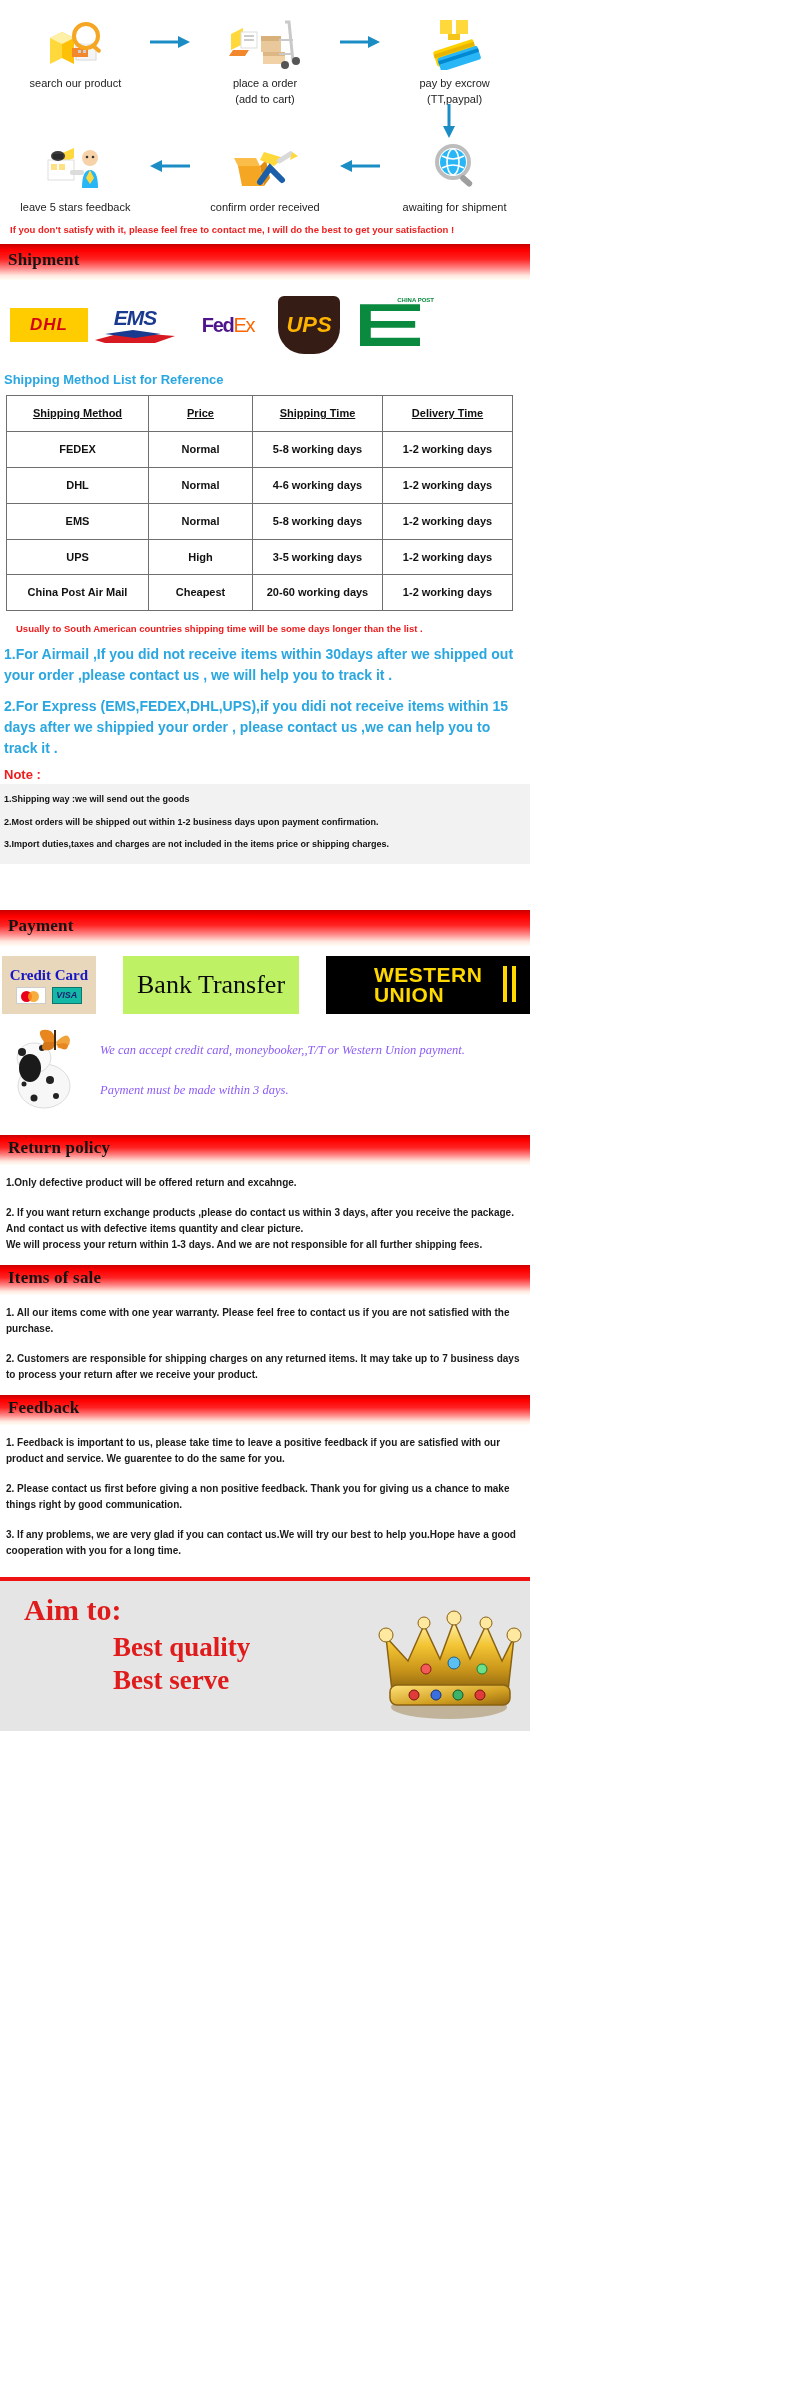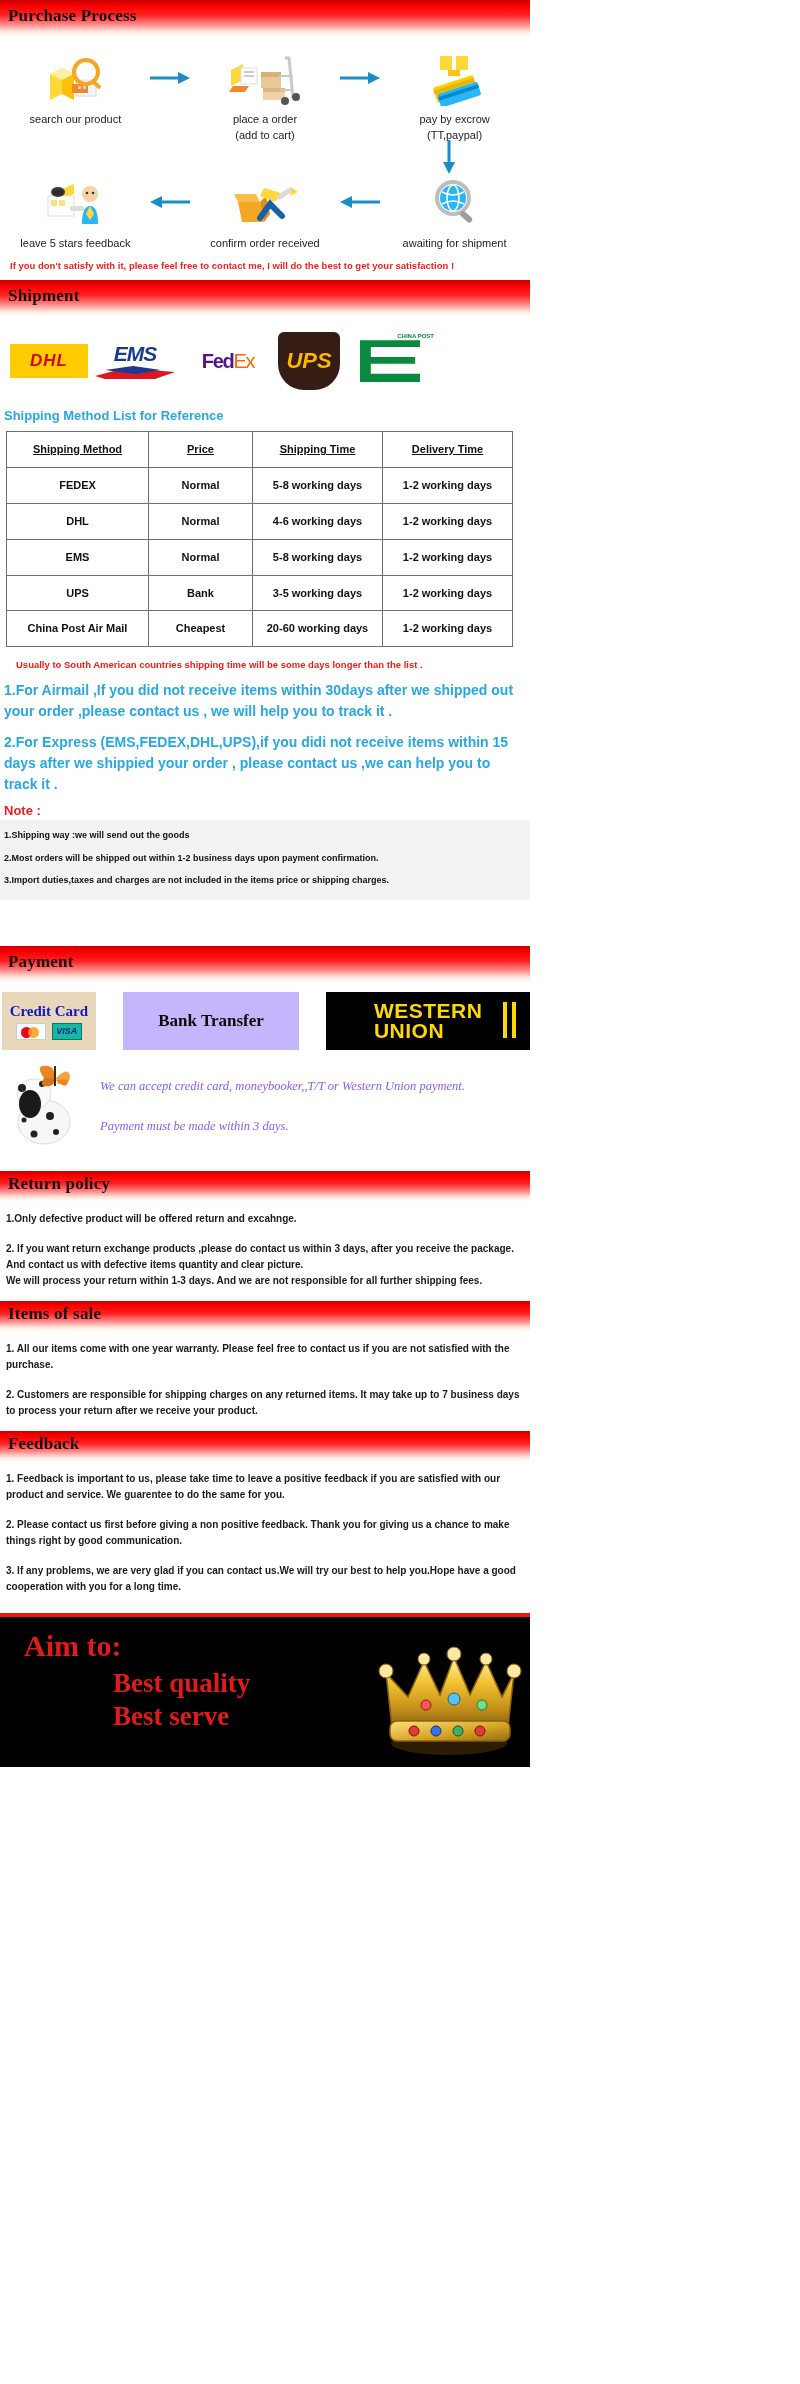--- a/index.html
+++ b/index.html
@@ -176,23 +176,23 @@
   .cc-title { font-family: "Liberation Serif", serif; font-weight: bold; font-size: 15px; color: #1616c4; }
   .cc-cards { display: flex; gap: 6px; margin-top: 3px; }
   .mc { width: 30px; height: 17px; background: #fff; border: 1px solid #ccc; position: relative; overflow: hidden; }
   .mc:before, .mc:after { content: ""; position: absolute; top: 3px; width: 11px; height: 11px; border-radius: 50%; }
   .mc:before { left: 4px; background: #eb001b; }
   .mc:after { left: 11px; background: #f79e1b; opacity: .85; }
   .visa { width: 30px; height: 17px; background: #14b8a6; border: 1px solid #0f766e;
     display: flex; align-items: center; justify-content: center;
     font-weight: bold; font-style: italic; font-size: 9px; color: #1a1f71; }
   .bt-box {
-    width: 196px; background: #c4b5fd;
+    width: 196px; background: #bef264;
     display: flex; align-items: center; justify-content: center;
-    font-family: "Liberation Serif", serif; font-weight: bold; font-size: 17px; color: #0b0b0b;
+    font-family: "Liberation Serif", serif; font-weight: normal; font-size: 26px; color: #0b0b0b;
   }
   .wu-box {
     width: 226px; background: #000;
     display: flex; align-items: center; justify-content: center; position: relative;
   }
   .wu-text { font-weight: bold; font-size: 21px; color: #ffd800; line-height: .95; letter-spacing: .5px; }
   .wu-bars { position: absolute; right: 14px; top: 10px; display: flex; gap: 5px; }
   .wu-bars i { display: block; width: 4px; height: 36px; background: #ffd800; }
 
   .pay-text-wrap { display: flex; padding: 10px 4px 14px 4px; }
@@ -217,21 +217,21 @@
     margin-bottom: 14px;
   }
   .body-para:last-child { margin-bottom: 0; }
 
   .red-rule { height: 4px; background: #ee1212; margin: 6px 0 0 0; width: 530px; }
 
   
   .aim {
     position: relative;
     height: 150px;
-    background: #000000;
+    background: #e5e5e5;
     overflow: hidden;
   }
   .aim-top {
     font-family: "Liberation Serif", serif;
     font-weight: bold;
     font-size: 30px;
     color: #e01b1b;
     padding: 12px 0 0 24px;
   }
   .aim-lines {
@@ -243,23 +243,20 @@
     padding-left: 113px;
     margin-top: 4px;
   }
   .crown { position: absolute; right: 6px; bottom: 4px; }
 </style>
 </head>
 <body>
 
 <div class="page">
 
-  <div class="banner">
-    <span class="banner-title">Purchase Process</span>
-  </div>
 
   <div class="process">
 
     <div class="proc-row">
       <div class="proc-step">
         <div class="proc-art">
           <svg width="66" height="54" viewBox="0 0 66 54">
             <polygon points="8,48 8,22 20,16 20,42" fill="#ffd83b"></polygon>
             <polygon points="20,42 20,16 32,22 32,48" fill="#ffc107"></polygon>
             <polygon points="8,22 20,16 32,22 20,28" fill="#fff0a8"></polygon>
@@ -477,21 +474,21 @@
         <td>1-2 working days</td>
       </tr>
       <tr>
         <td>EMS</td>
         <td>Normal</td>
         <td>5-8 working days</td>
         <td>1-2 working days</td>
       </tr>
       <tr>
         <td>UPS</td>
-        <td>Bank</td>
+        <td>High</td>
         <td>3-5 working days</td>
         <td>1-2 working days</td>
       </tr>
       <tr>
         <td>China Post Air Mail</td>
         <td>Cheapest</td>
         <td>20-60 working days</td>
         <td>1-2 working days</td>
       </tr>
     </tbody>

